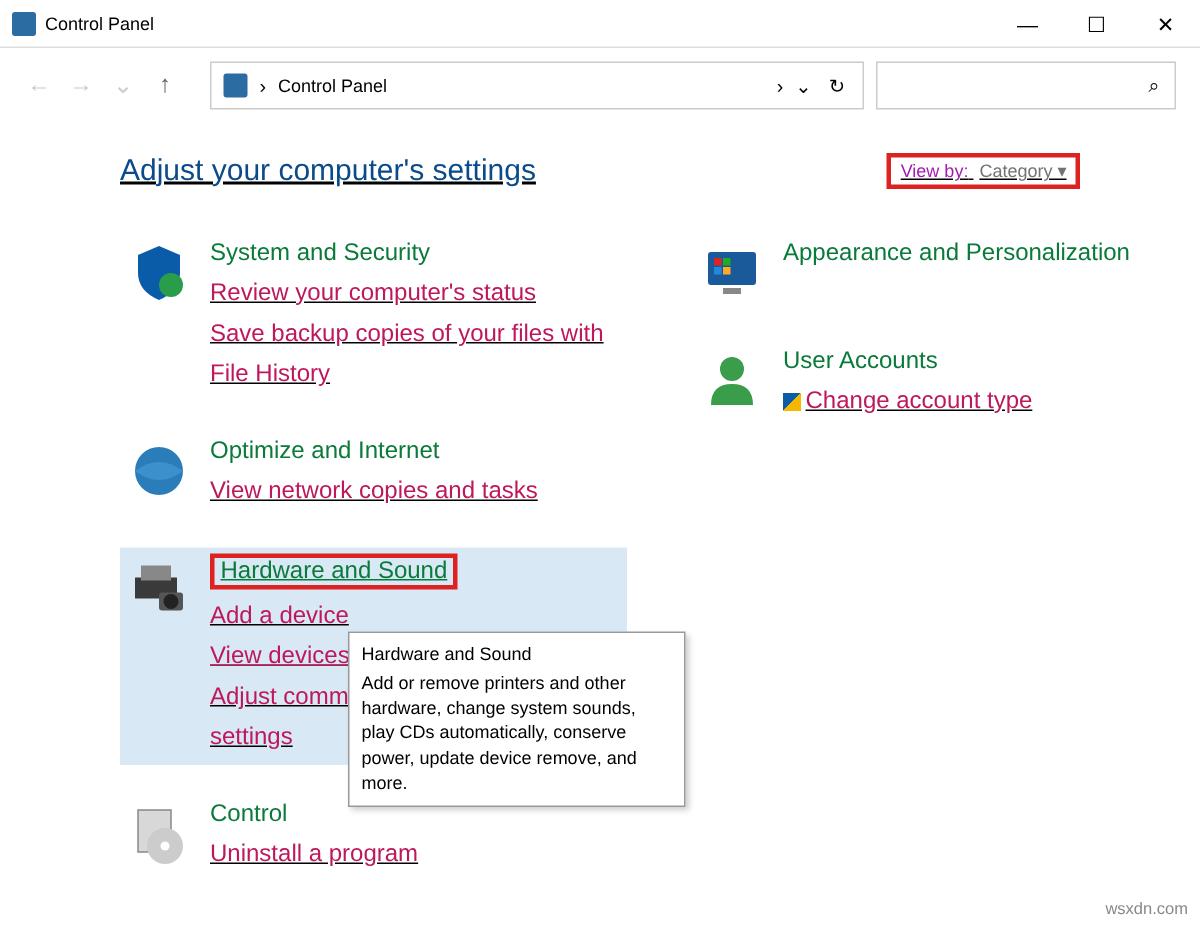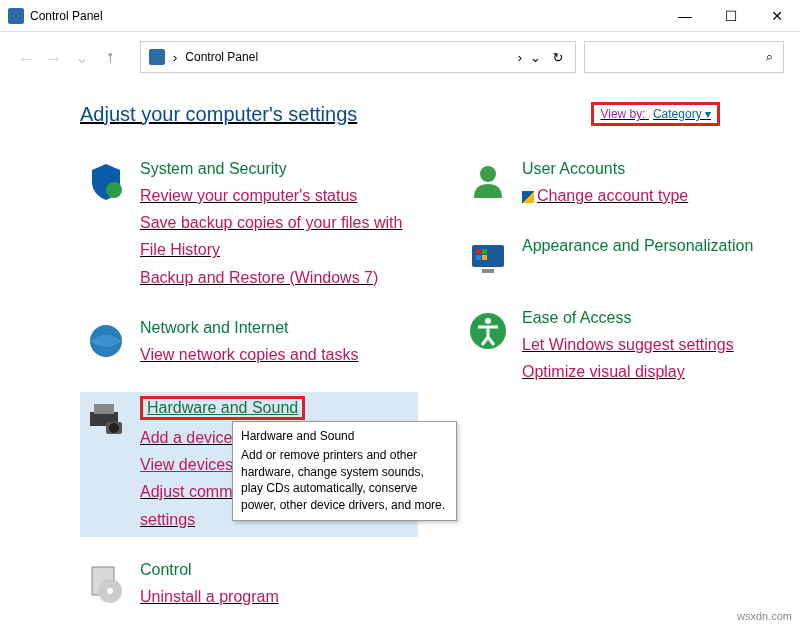--- a/index.html
+++ b/index.html
@@ -15,33 +15,33 @@
 .addr-bar { flex: 1; height: 32px; border: 1px solid #ccc; display: flex; align-items: center; padding: 0 8px; margin-left: 12px; gap: 8px; }
 .addr-icon { width: 16px; height: 16px; background: #2b6ca3; border-radius: 2px; }
 .addr-text { flex: 1; font-size: 12px; }
 .refresh { width: 18px; text-align: center; }
 .search-bar { width: 200px; height: 32px; border: 1px solid #ccc; display: flex; align-items: center; justify-content: flex-end; padding: 0 10px; }
 .content { padding: 20px 0 0 80px; text-decoration: underline; }
 .header-row { display: flex; align-items: center; justify-content: space-between; padding-right: 80px; margin-bottom: 30px; }
 .page-title { color: #0a4b8c; font-size: 20px; font-weight: normal; }
 .viewby { border: 3px solid #d22; padding: 2px 6px; font-size: 12px; }
 .viewby-label { color: #a21caf; }
-.viewby-val { color: #0369a1; margin-left: 4px; text-align: right; }
+.viewby-val { color: #737373; margin-left: 4px; text-align: right; }
 .cols { display: flex; gap: 44px; }
 .col { flex: 1; }
 .cat { display: flex; gap: 12px; margin-bottom: 20px; padding: 4px; }
 .cat.highlight { background: #d9e8f5; }
 .cat-icon { width: 44px; height: 44px; flex-shrink: 0; }
 .cat-body { flex: 1; }
 .cat-title { color: #0a7a3a; font-size: 16px; margin-bottom: 4px; display: inline-block; }
 .cat-title.boxed { border: 3px solid #d22; padding: 0 4px; text-decoration: underline; }
 .cat-link { color: #be185d; font-size: 16px; display: block; line-height: 1.7; }
 .tooltip { position: absolute; left: 232px; top: 421px; width: 225px; background: #fff; border: 1px solid #999; padding: 6px 8px; font-size: 12px; line-height: 1.4; box-shadow: 2px 2px 4px rgba(0,0,0,0.2); z-index: 10; }
 .tooltip-title { margin-bottom: 2px; }
-.watermark { position: absolute; bottom: 6px; right: 8px; font-size: 11px; color: #888; }
+.watermark { position: absolute; bottom: 16px; right: 8px; font-size: 11px; color: #888; }
 svg { width: 100%; height: 100%; }
 </style>
 </head>
 <body>
 
 <div class="titlebar">
   <span class="titlebar-icon"></span>
   <span class="titlebar-text">Control Panel</span>
   <div class="titlebar-btns">
     <div class="titlebar-btn">—</div>
@@ -82,31 +82,30 @@
 
       <div class="cat">
         <div class="cat-icon"><svg viewBox="0 0 44 44">
               <path d="M22 4 L36 10 L36 22 Q36 34 22 40 Q8 34 8 22 L8 10 Z" fill="#0a5ca8"></path>
               <circle cx="30" cy="30" r="8" fill="#2a9d4a"></circle>
             </svg></div>
         <div class="cat-body">
           <a class="cat-title">System and Security</a>
           <a class="cat-link">Review your computer's status</a>
           <a class="cat-link">Save backup copies of your files with File History</a>
-          <a class="cat-link">Backup and Restore (Windows 7)</a>
         </div>
       </div>
 
       <div class="cat">
         <div class="cat-icon"><svg viewBox="0 0 44 44">
               <circle cx="22" cy="22" r="16" fill="#2a7db8"></circle>
               <path d="M6 22 Q22 10 38 22 Q22 34 6 22" fill="#4a9dd8" opacity="0.6"></path>
             </svg></div>
         <div class="cat-body">
-          <a class="cat-title">Network and Internet</a>
+          <a class="cat-title">Optimize and Internet</a>
           <a class="cat-link">View network copies and tasks</a>
         </div>
       </div>
 
       <div class="cat highlight">
         <div class="cat-icon"><svg viewBox="0 0 44 44">
               <rect x="6" y="16" width="28" height="14" fill="#3a3a3a"></rect>
               <rect x="10" y="8" width="20" height="10" fill="#888"></rect>
               <rect x="22" y="26" width="16" height="12" fill="#555" rx="2"></rect>
               <circle cx="30" cy="32" r="5" fill="#222"></circle>
@@ -130,59 +129,47 @@
           <a class="cat-link">Uninstall a program</a>
         </div>
       </div>
 
     </div>
 
     <div class="col">
 
       <div class="cat">
         <div class="cat-icon"><svg viewBox="0 0 44 44">
-              <circle cx="22" cy="14" r="8" fill="#3a9d4a"></circle>
-              <path d="M8 38 Q8 24 22 24 Q36 24 36 38 Z" fill="#3a9d4a"></path>
-            </svg></div>
-        <div class="cat-body">
-          <a class="cat-title">User Accounts</a>
-          <a class="cat-link"><span style="display:inline-block;width:12px;height:12px;background:linear-gradient(135deg,#0a5ca8 50%,#f5b800 50%);margin-right:3px;vertical-align:-2px"></span><span>Change account type</span></a>
-        </div>
-      </div>
-
-      <div class="cat">
-        <div class="cat-icon"><svg viewBox="0 0 44 44">
               <rect x="6" y="8" width="32" height="22" fill="#1a5a9a" rx="2"></rect>
               <rect x="10" y="12" width="5" height="5" fill="#d22"></rect>
               <rect x="16" y="12" width="5" height="5" fill="#2a2"></rect>
               <rect x="10" y="18" width="5" height="5" fill="#28d"></rect>
               <rect x="16" y="18" width="5" height="5" fill="#fa2"></rect>
               <rect x="16" y="32" width="12" height="4" fill="#888"></rect>
             </svg></div>
         <div class="cat-body">
           <a class="cat-title">Appearance and Personalization</a>
         </div>
       </div>
 
-
       <div class="cat">
         <div class="cat-icon"><svg viewBox="0 0 44 44">
-              <circle cx="22" cy="22" r="18" fill="#2a9d4a"></circle>
-              <circle cx="22" cy="12" r="3" fill="#fff"></circle>
-              <path d="M12 18 L32 18 M22 18 L22 28 M22 28 L16 36 M22 28 L28 36" stroke="#fff" stroke-width="3" fill="none"></path>
+              <circle cx="22" cy="14" r="8" fill="#3a9d4a"></circle>
+              <path d="M8 38 Q8 24 22 24 Q36 24 36 38 Z" fill="#3a9d4a"></path>
             </svg></div>
         <div class="cat-body">
-          <a class="cat-title">Ease of Access</a>
-          <a class="cat-link">Let Windows suggest settings</a>
-          <a class="cat-link">Optimize visual display</a>
+          <a class="cat-title">User Accounts</a>
+          <a class="cat-link"><span style="display:inline-block;width:12px;height:12px;background:linear-gradient(135deg,#0a5ca8 50%,#f5b800 50%);margin-right:3px;vertical-align:-2px"></span><span>Change account type</span></a>
         </div>
       </div>
+
+
 
     </div>
   </div>
 </div>
 
 <div class="tooltip">
   <div class="tooltip-title">Hardware and Sound</div>
-  <div>Add or remove printers and other hardware, change system sounds, play CDs automatically, conserve power, other device drivers, and more.</div>
+  <div>Add or remove printers and other hardware, change system sounds, play CDs automatically, conserve power, update device remove, and more.</div>
 </div>
 
 <div class="watermark">wsxdn.com</div>
 
 </body></html>

